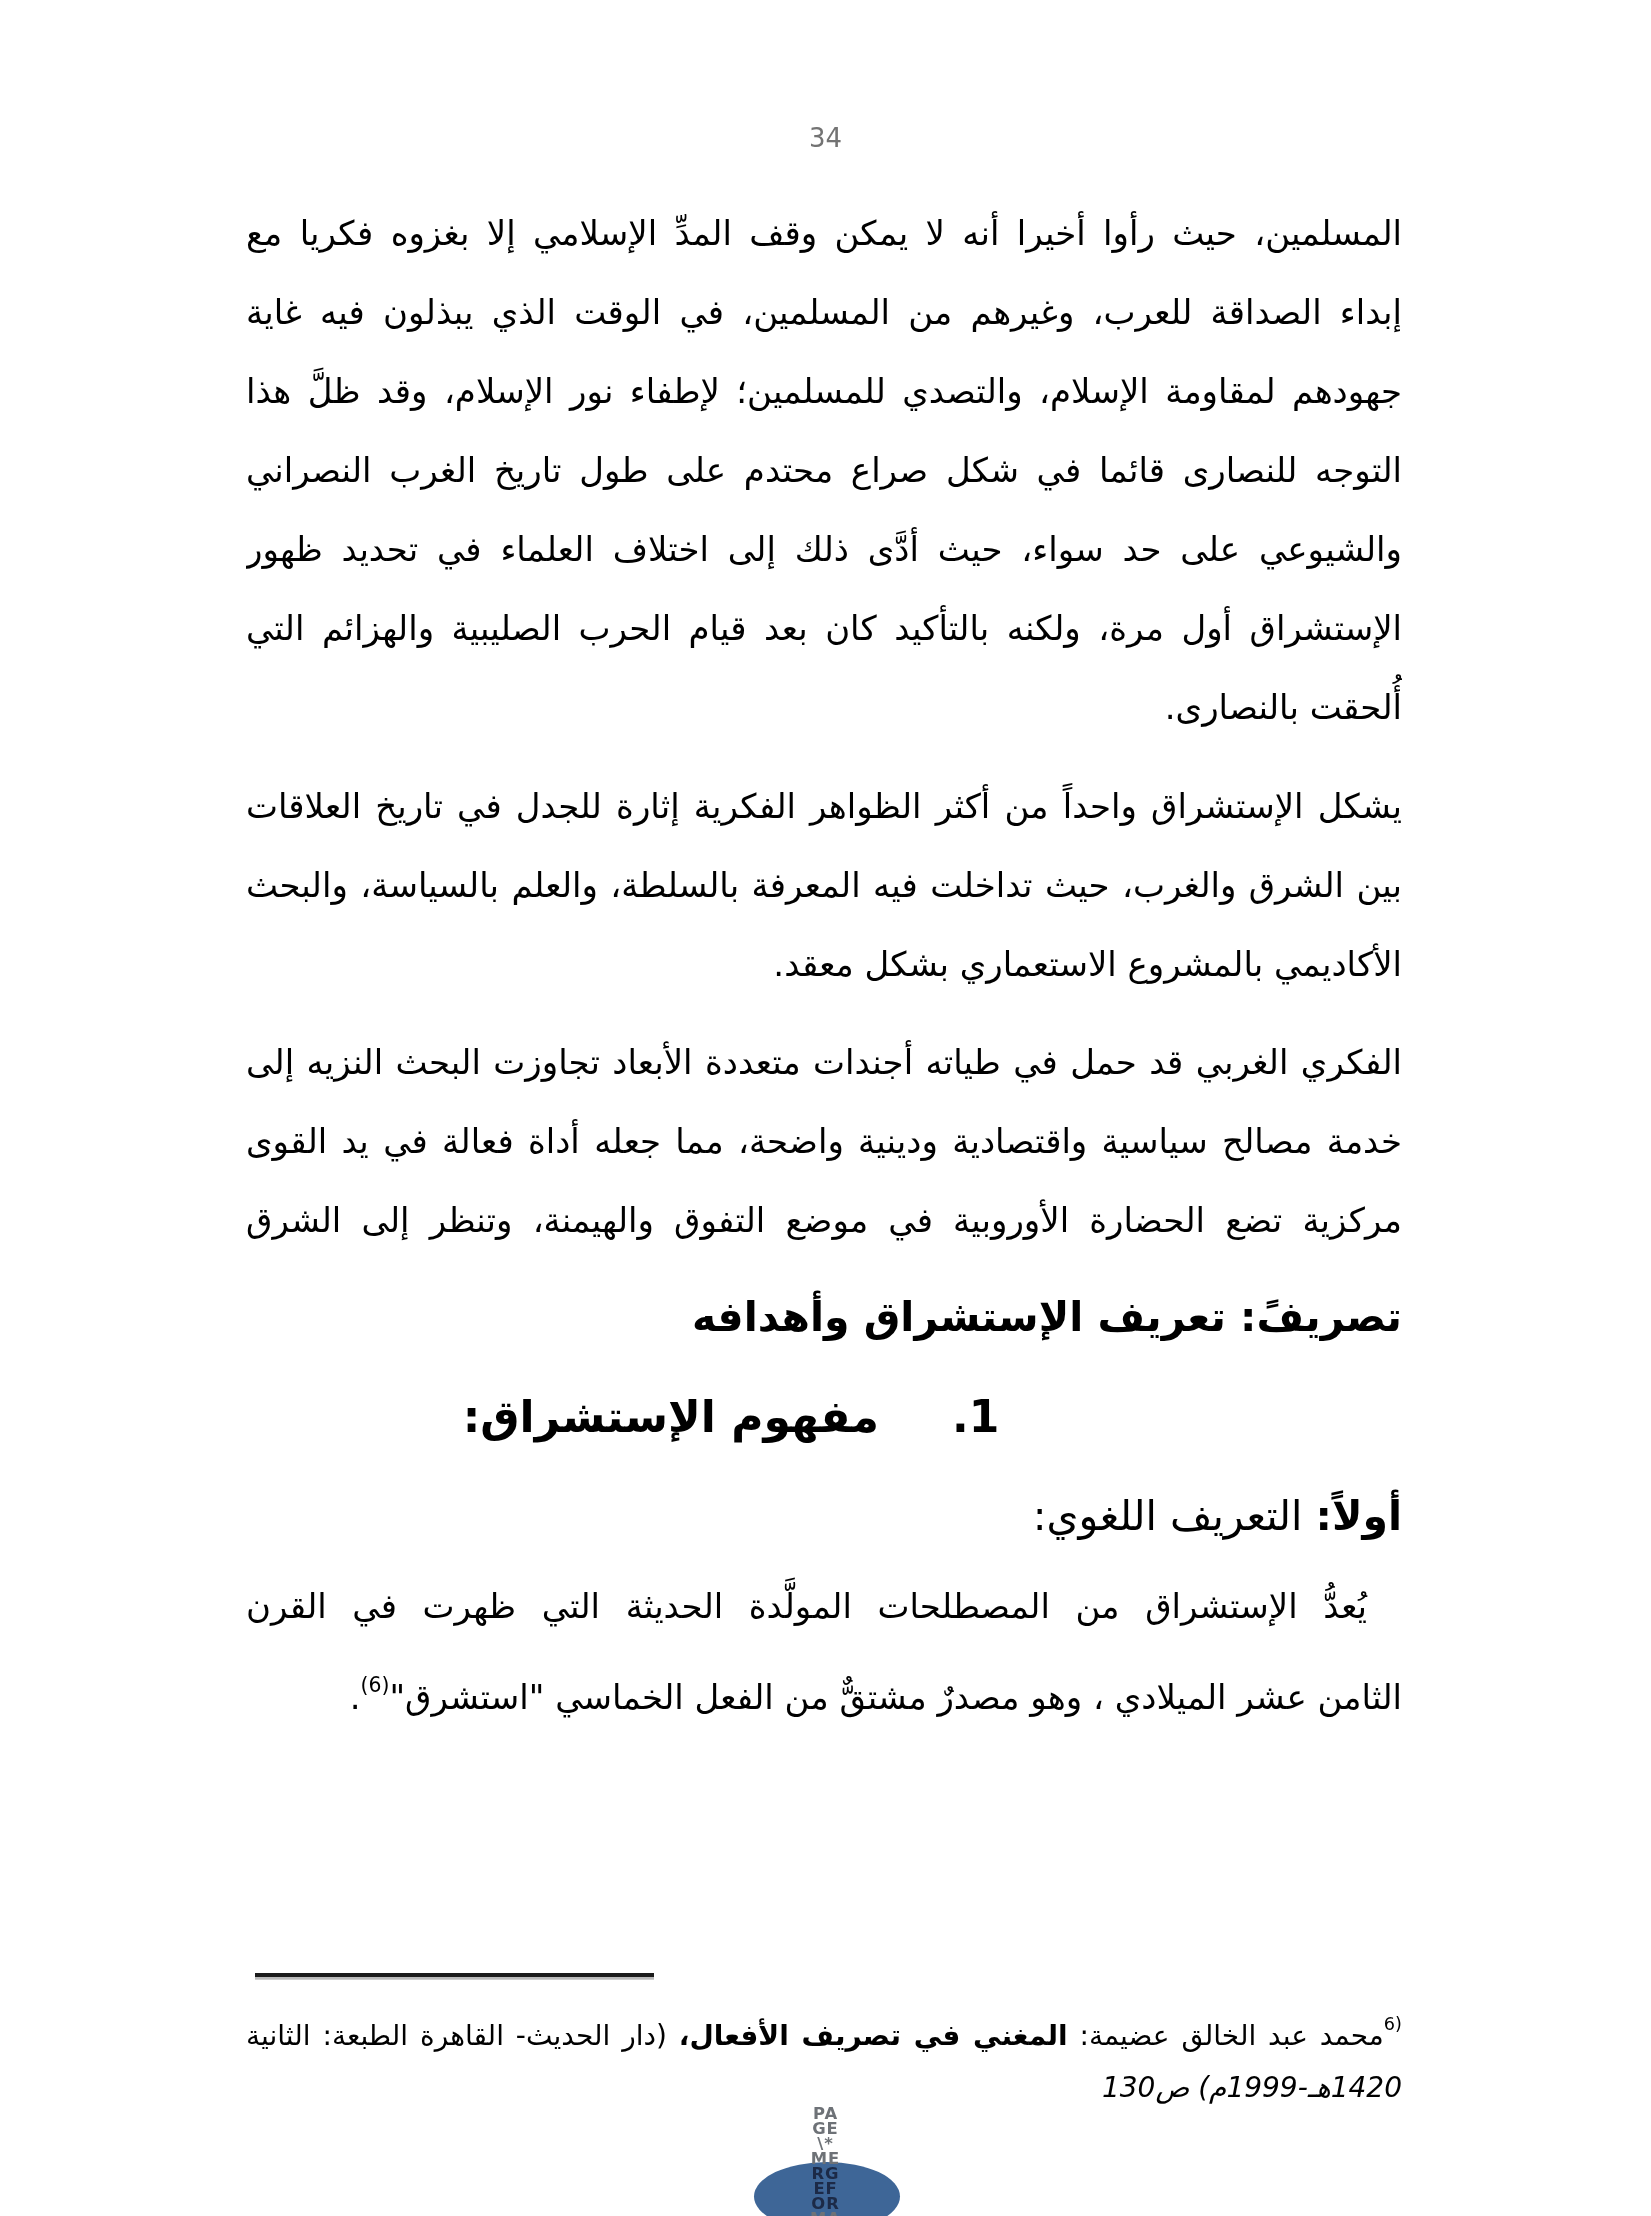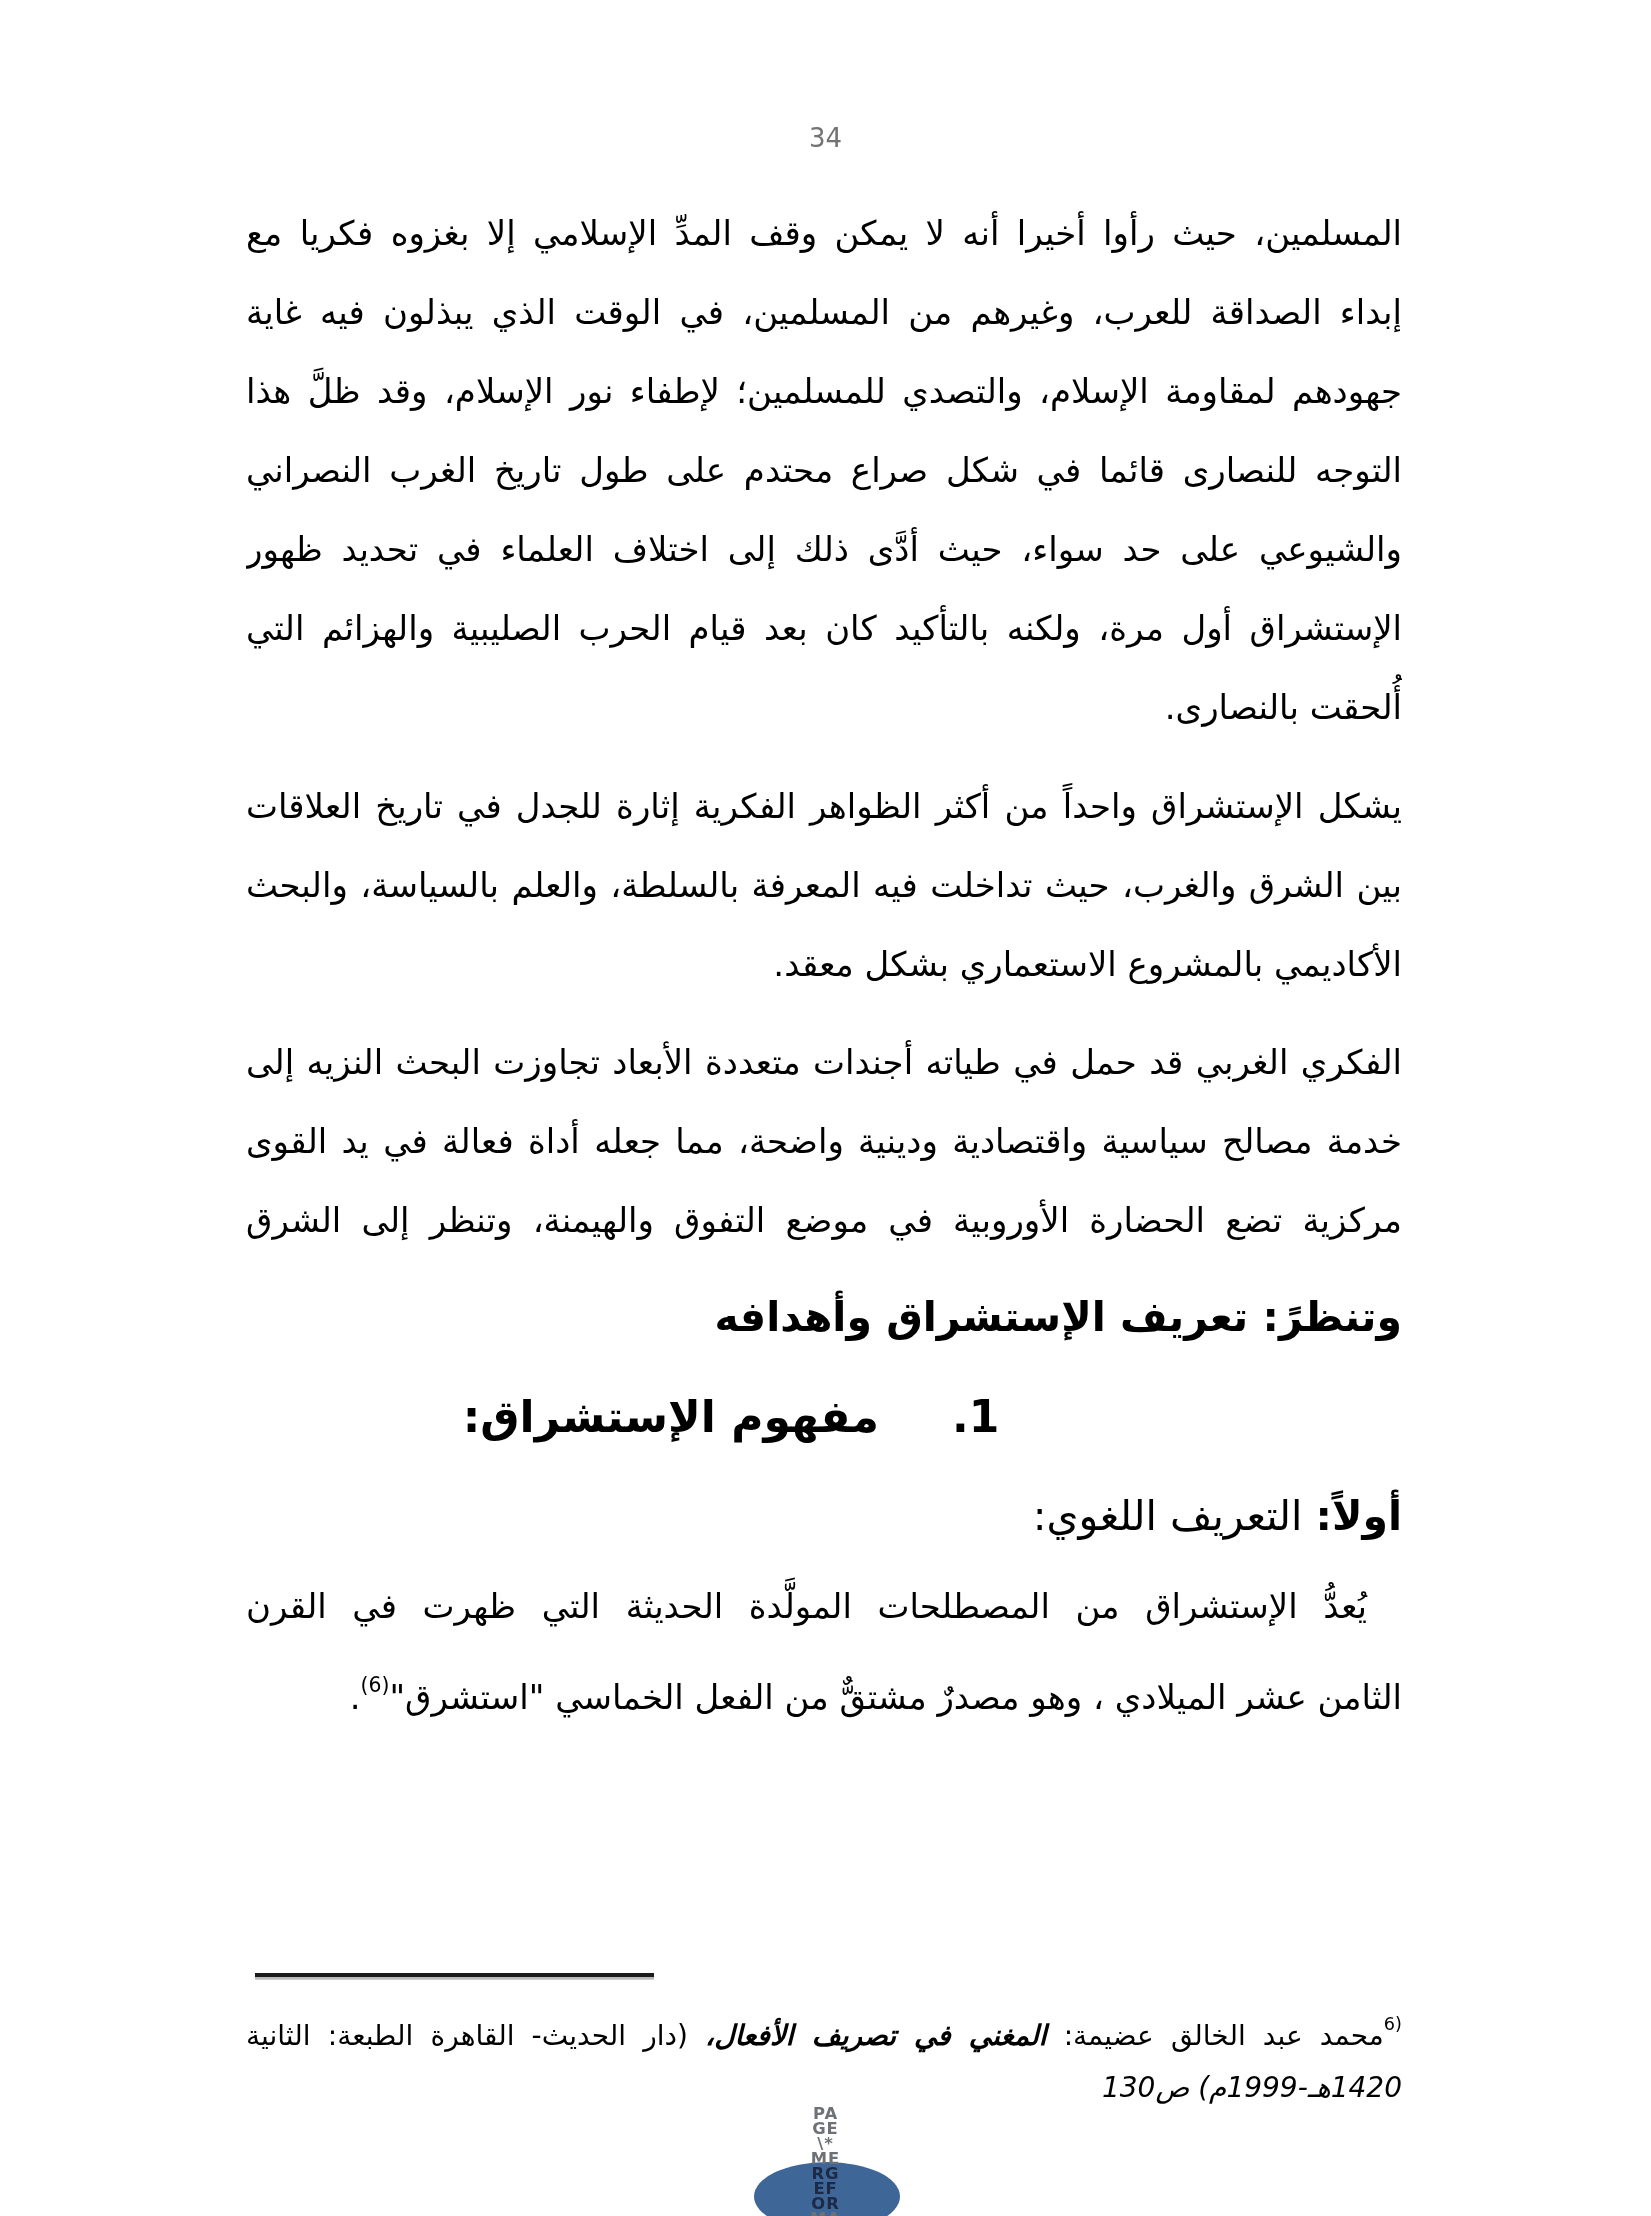--- a/index.html
+++ b/index.html
@@ -50,21 +50,21 @@
     position:absolute;left:255px;top:1973px;width:399px;height:3.5px;
     background:#1b1b1b;box-shadow:0 2.7px 0 0 #b9b9b9;
   }
   .footnote{
     position:absolute;top:1992px;right:249px;left:246px;
     font-size:28px;line-height:64px;color:#000;
   }
   .fn-line1{
     height:64px;text-align:justify;text-align-last:justify;white-space:nowrap;overflow:hidden;
   }
-  .fn-line1 .b{font-weight:700;font-style:italic;}
+  .fn-line1 .b{font-weight:700;}
   .fn-marker{font-size:17.7px;vertical-align:15px;}
   .fn-line2{height:64px;white-space:nowrap;font-style:italic;}
   .field-ellipse{
     position:absolute;left:754px;top:2162px;width:146px;height:69px;
     background:#3e6697;border-radius:50%;z-index:1;
   }
   .fieldcode{
     position:absolute;top:2106px;left:798px;width:55px;z-index:2;
     text-align:center;font-size:16.4px;line-height:15px;font-weight:700;
     color:#6e7277;letter-spacing:0.9px;direction:ltr;
@@ -96,21 +96,21 @@
       <div class="line">بين الشرق والغرب، حيث تداخلت فيه المعرفة بالسلطة، والعلم بالسياسة، والبحث</div>
       <div class="line last">الأكاديمي بالمشروع الاستعماري بشكل معقد.</div>
     </div>
 
     <div class="para">
       <div class="line">الفكري الغربي قد حمل في طياته أجندات متعددة الأبعاد تجاوزت البحث النزيه إلى</div>
       <div class="line">خدمة مصالح سياسية واقتصادية ودينية واضحة، مما جعله أداة فعالة في يد القوى</div>
       <div class="line">مركزية تضع الحضارة الأوروبية في موضع التفوق والهيمنة، وتنظر إلى الشرق</div>
     </div>
 
-    <div class="h1">وتنظرً: تعريف الإستشراق وأهدافه</div>
+    <div class="h1">تصريفً: تعريف الإستشراق وأهدافه</div>
 
     <div class="h2">
       <span class="num">1.</span><span>مفهوم الإستشراق:</span>
     </div>
 
     <div class="h3">
       <span class="b">أولاً:</span><span> التعريف اللغوي:</span>
     </div>
 
     <div class="para p4">

